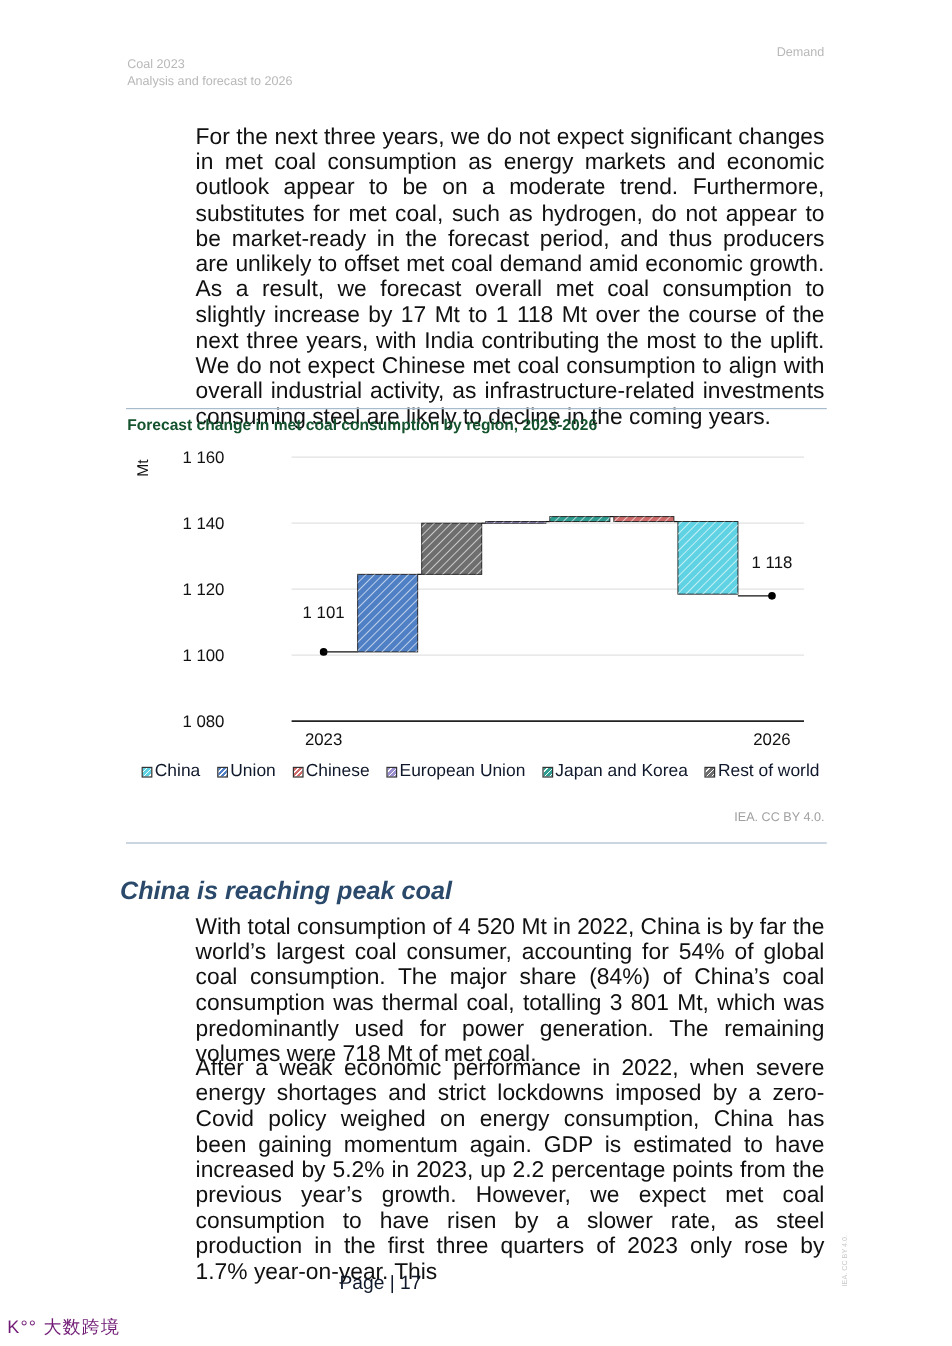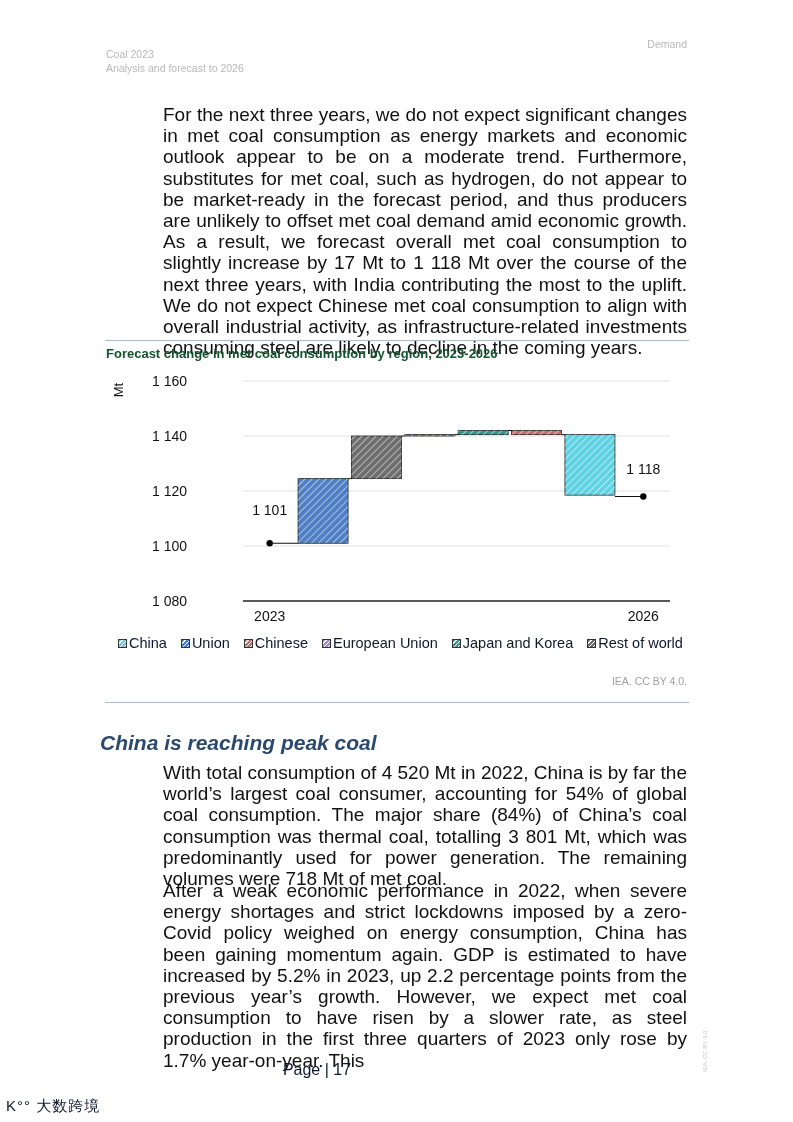--- a/index.html
+++ b/index.html
@@ -11,21 +11,21 @@
   .rule { position:absolute; left:105px; width:584px; height:0; border-top:1.5px solid #a9bccd; }
   .fig-title { position:absolute; left:106px; top:346px; font-size:13px; font-weight:bold; color:#14532d; }
   #chart { position:absolute; left:100px; top:365px; }
   .legend { position:absolute; left:118px; top:635px; display:flex; gap:14px; font-size:14.5px; color:#0f172a; white-space:nowrap; }
   .legend-item { display:flex; align-items:center; gap:2px; }
   .swatch { width:9px; height:9px; border:1px solid #333; box-sizing:border-box; }
   .credit { position:absolute; right:106px; top:675px; font-size:10.5px; color:#a0a0a0; }
   .section-title { position:absolute; left:100px; top:731px; font-size:21px; font-weight:bold; color:#2b4a6b;font-style:italic; }
   .page-num { position:absolute; left:0; width:634px; top:1061px; text-align:center; font-size:16px; color:#0f172a; }
   .side-credit { position:absolute; left:702px; top:1072px; transform:rotate(-90deg); transform-origin:left top; font-size:6px; color:#c8c8c8; white-space:nowrap; }
-  .watermark { position:absolute; left:6px; top:1097px; font-size:15px; color:#0f172a; letter-spacing:1px; }
+  .watermark { position:absolute; left:6px; top:1097px; font-size:15px; color:#701a75; letter-spacing:1px; }
 </style>
 </head>
 <body>
 
 <div class="hdr hdr-left">
   <div>Coal 2023</div>
   <div>Analysis and forecast to 2026</div>
 </div>
 <div class="hdr hdr-right">Demand</div>
 

